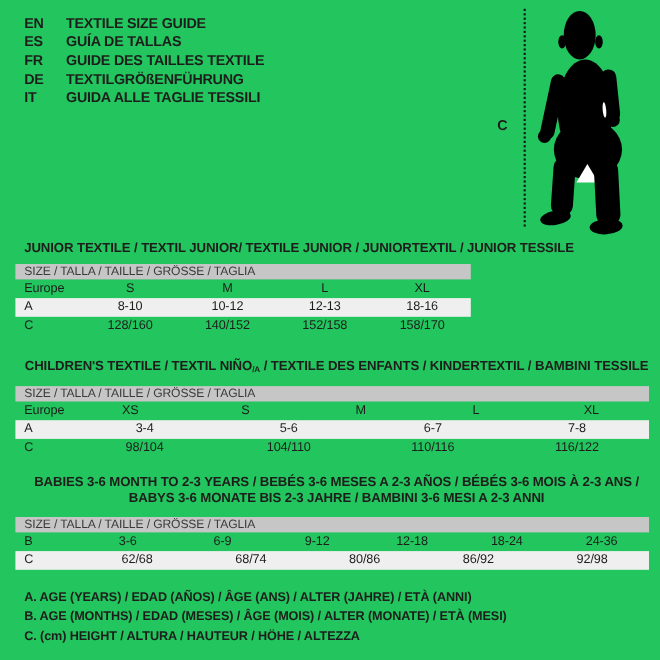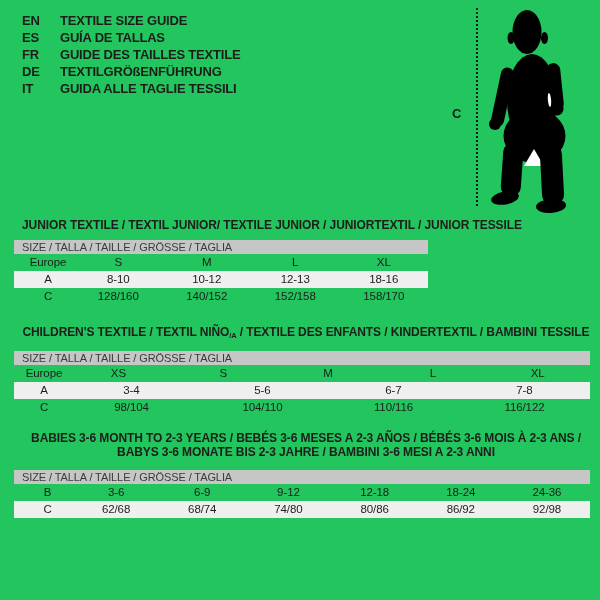--- a/index.html
+++ b/index.html
@@ -22,21 +22,21 @@
   .t2{top:325px;width:576px;}
   .t3{top:431px;width:576px;}
   .table-title{font-size:12px;font-weight:bold;line-height:14px;padding-left:8px;letter-spacing:-0.1px;white-space:nowrap;text-align:center;}
   .t1 .table-title{margin-bottom:8px;}
   .t2 .table-title{margin-bottom:10px;}
   .t3 .table-title{margin-bottom:11px;}
   .subscript{font-size:0.62em;position:relative;bottom:-2px;}
   .size-bar{height:14px;line-height:14px;background:#c6c6c6;color:#3a3a3a;font-size:11px;padding-left:8px;letter-spacing:-0.1px;}
   .trow{display:flex;height:17px;line-height:17px;font-size:11.5px;letter-spacing:-0.1px;}
   .trow.alt{background:#efefef;}
-  .tlabel{padding-left:8px;text-align:center;}
+  .tlabel{padding-left:8px;}
   .t1 .tlabel{width:52px;}
   .t2 .tlabel{width:44px;}
   .t3 .tlabel{width:51px;}
   .tcell{flex:1;text-align:center;}
   
   .legend{position:absolute;left:22px;top:534px;}
   .legend-line{height:18px;line-height:18px;font-size:11.5px;font-weight:bold;letter-spacing:-0.1px;white-space:nowrap;}
 </style>
 </head>
 <body>
@@ -170,22 +170,26 @@
           <div class="tcell">6-9</div>
           <div class="tcell">9-12</div>
           <div class="tcell">12-18</div>
           <div class="tcell">18-24</div>
           <div class="tcell">24-36</div>
         </div>
         <div class="trow alt">
           <div class="tlabel">C</div>
           <div class="tcell">62/68</div>
           <div class="tcell">68/74</div>
-          <div class="tcell">74/80</div>
           <div class="tcell">80/86</div>
           <div class="tcell">86/92</div>
           <div class="tcell">92/98</div>
         </div>
       </div>
   </div>
 
+  <section class="legend">
+      <div class="legend-line">A. AGE (YEARS) / EDAD (AÑOS) / ÂGE (ANS) / ALTER (JAHRE) / ETÀ (ANNI)</div>
+      <div class="legend-line">B. AGE (MONTHS) / EDAD (MESES) / ÂGE (MOIS) / ALTER (MONATE) / ETÀ (MESI)</div>
+      <div class="legend-line">C. (cm) HEIGHT / ALTURA / HAUTEUR / HÖHE / ALTEZZA</div>
+    </section>
 
 </div>
 
 </body></html>

